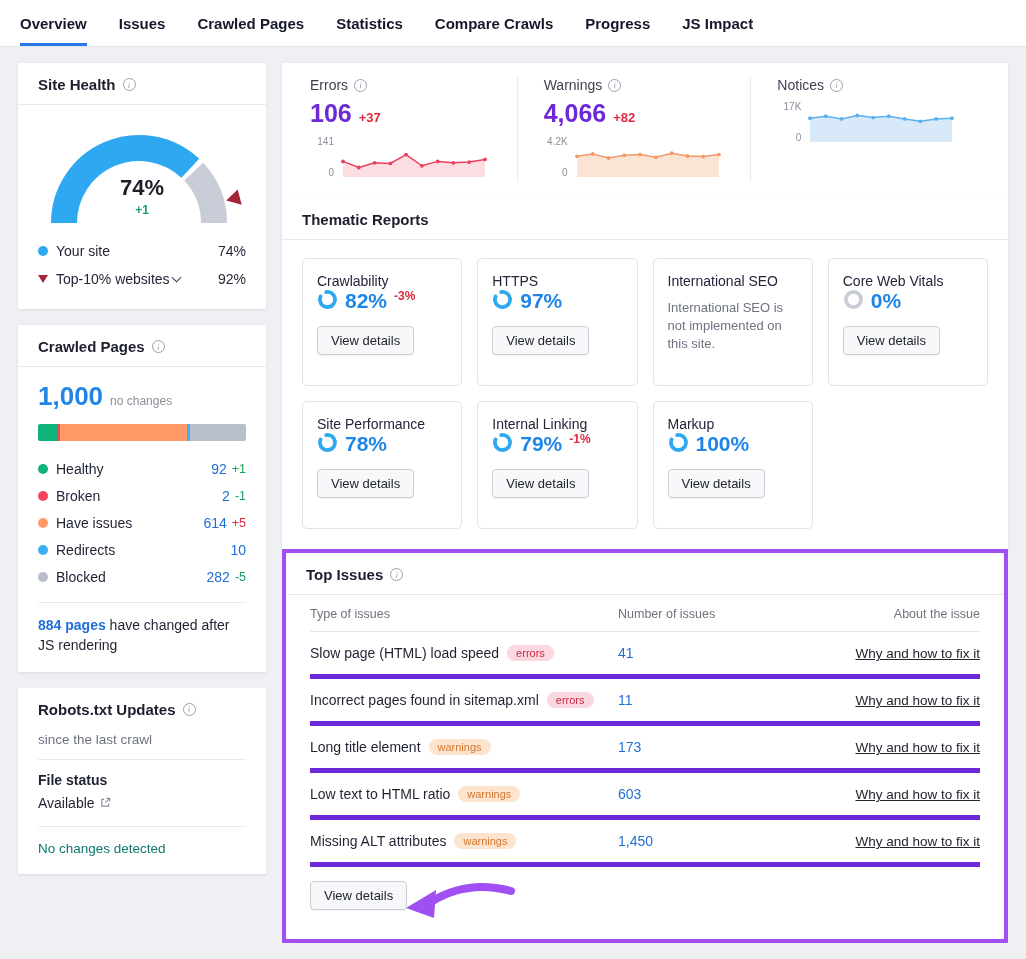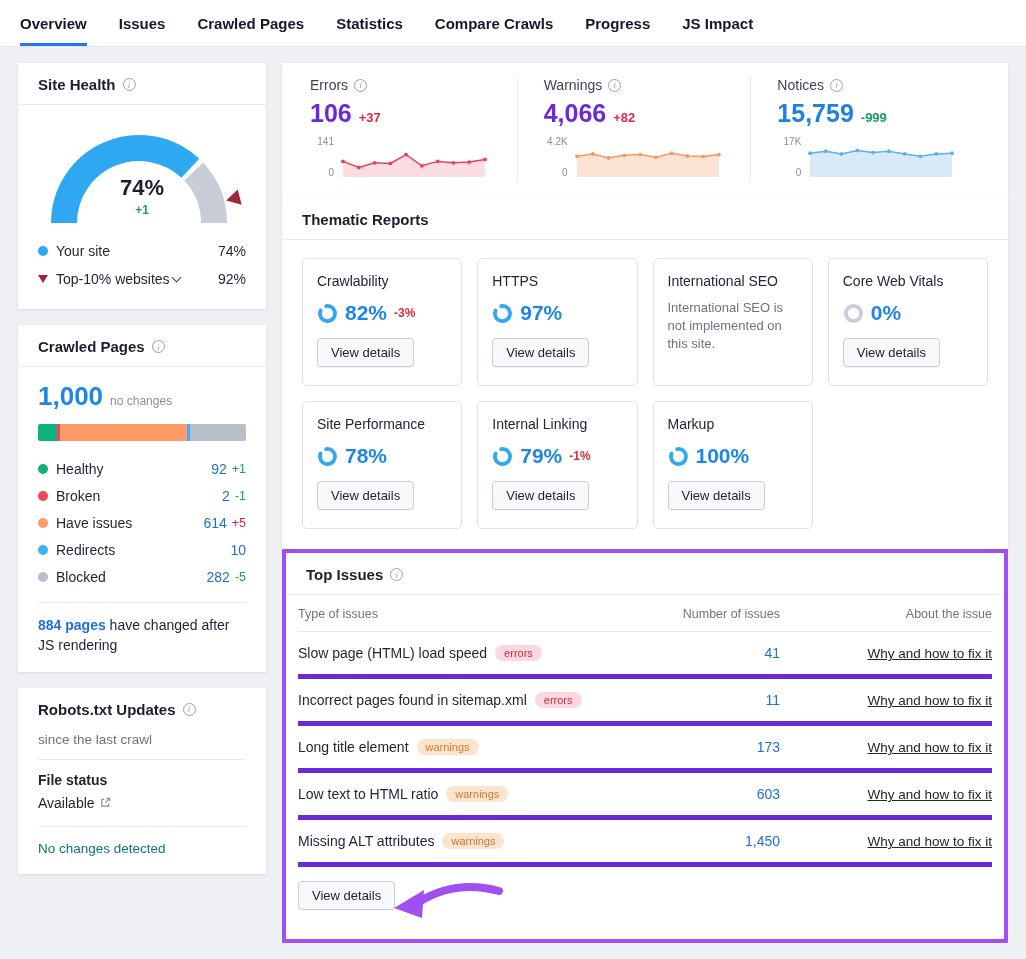--- a/index.html
+++ b/index.html
@@ -84,39 +84,39 @@
   .m-valrow { display:flex; align-items:baseline; gap:7px; margin-top:6px; }
   .m-val { font-size:25px; font-weight:bold; }
   .m-val-red { color:#6d28d9; } .m-val-blue { color:#1f80e0; }
   .m-delta { font-size:13px; font-weight:bold; }
   .m-chart { display:flex; gap:6px; margin-top:8px; }
   .m-ylab { display:flex; flex-direction:column; justify-content:space-between; height:42px; font-size:10px; color:#8a8f99; text-align:right; min-width:24px; }
   
   .t-grid { display:grid; grid-template-columns:repeat(4,1fr); gap:15px; padding:18px 20px 20px; }
   .t-card { border:1px solid #dfe2e8; border-radius:5px; padding:14px 14px 14px; min-height:128px; display:flex; flex-direction:column; }
   .t-title { font-size:14px; color:#23253a; }
-  .t-valrow { display:flex; align-items:center; gap:7px; margin:12px 0 13px; }
+  .t-valrow { display:flex; align-items:flex-start; gap:7px; margin:0 0 13px; }
   .t-val { font-size:21px; font-weight:bold; color:#1f86e8; }
   .t-delta { font-size:12px; font-weight:bold; }
   .t-note { font-size:13px; color:#6e7380; line-height:1.4; margin-top:10px; }
   .ring { width:21px; height:21px; flex-shrink:0; }
   .btn {
     background:#f7f8f9; border:1px solid #c9ced6; border-radius:4px;
     padding:6px 13px; font-size:13px; color:#23252f; cursor:pointer;
     font-family:"Liberation Sans", sans-serif;
     box-shadow:0 1px 1px rgba(0,0,0,.05); align-self:flex-start;
   }
   
   .highlight { border:4px solid #a050f0; border-radius:1px; overflow:hidden; }
   .highlight .card { border-radius:6px; box-shadow:none; }
-  .ti-body { padding:0 12px; }
+  .ti-body { padding:0 24px; }
   .ti-grid { display:grid; grid-template-columns:1fr 150px 212px; align-items:center; }
   .ti-head { padding:12px 0 10px; border-bottom:1px solid #e3e6ea; }
   .ti-h { font-size:12.5px; color:#6e737e; }
-  .ti-h.c2, .ti-cell.c2 { text-align:right; }
+  .ti-h.c2, .ti-cell.c2 { text-align:left; }
   .ti-h.c3, .ti-cell.c3 { text-align:right; }
   .ti-row { padding:12px 0; border-bottom:5px solid #6d28d9; }
   .ti-issue { font-size:14px; color:#1f2233; }
   .badge { display:inline-block; padding:2px 9px; border-radius:10px; font-size:11px; margin-left:8px; vertical-align:1px; }
   .badge.errors   { background:#fbd8e0; color:#c92a45; }
   .badge.warnings { background:#fce4cf; color:#d2782e; }
   .ti-count { font-size:14px; color:#1f6fd6; cursor:pointer; }
   .ti-link { font-size:13.5px; color:#23252f; text-decoration:underline; cursor:pointer; }
   .ti-footer { display:flex; align-items:center; padding:14px 0 16px; }
   .annot-arrow { margin-left:-4px; }
@@ -317,24 +317,20 @@
                 <circle cx="129.2" cy="20.6" r="1.9" fill="#f09a68"></circle>
                 <circle cx="145.0" cy="18.6" r="1.9" fill="#f09a68"></circle>
               </svg></div>
         </div>
       </div>
       <div class="metric">
         <div class="m-label">
           <span>Notices</span>
           <span class="info"></span>
         </div>
-        <div class="m-valrow">
-          <span class="m-val m-val-blue">15,759</span>
-          <span class="m-delta delta-green">-999</span>
-        </div>
         <div class="m-chart">
           <div class="m-ylab">
             <span>17K</span>
             <span>0</span>
           </div>
           <div class="spark"><svg width="150" height="42">
                 <polygon points="3,41 3.0,17.2 18.8,15.2 34.6,17.9 50.3,14.5 66.1,16.6 81.9,15.2 97.7,17.9 113.4,20.3 129.2,17.9 145.0,17.2 145,41" fill="#d8eafa"></polygon>
                 <polyline points="3.0,17.2 18.8,15.2 34.6,17.9 50.3,14.5 66.1,16.6 81.9,15.2 97.7,17.9 113.4,20.3 129.2,17.9 145.0,17.2" fill="none" stroke="#5ab1ee" stroke-width="1.5"></polyline>
                 <circle cx="3.0" cy="17.2" r="1.9" fill="#5ab1ee"></circle>
                 <circle cx="18.8" cy="15.2" r="1.9" fill="#5ab1ee"></circle>

